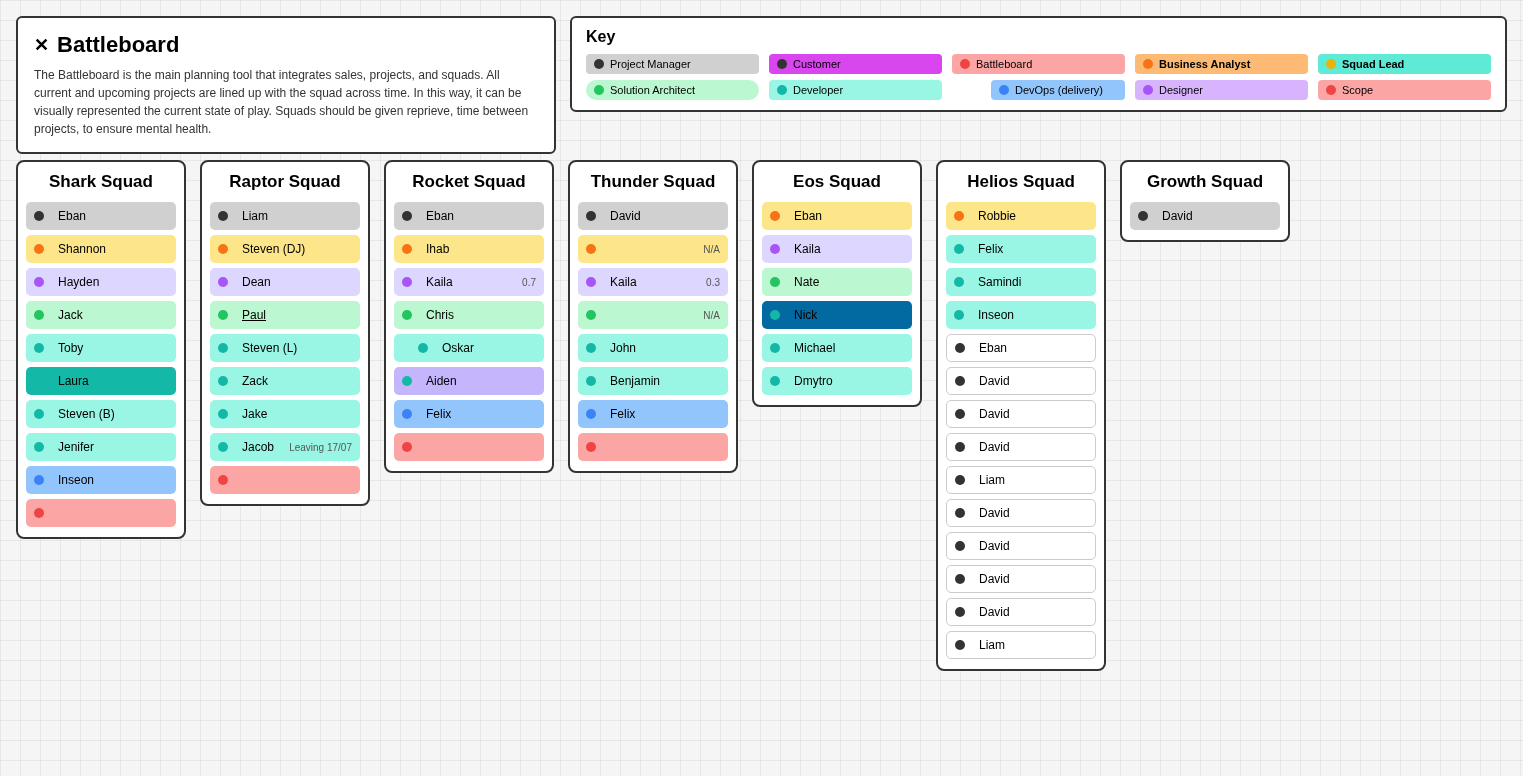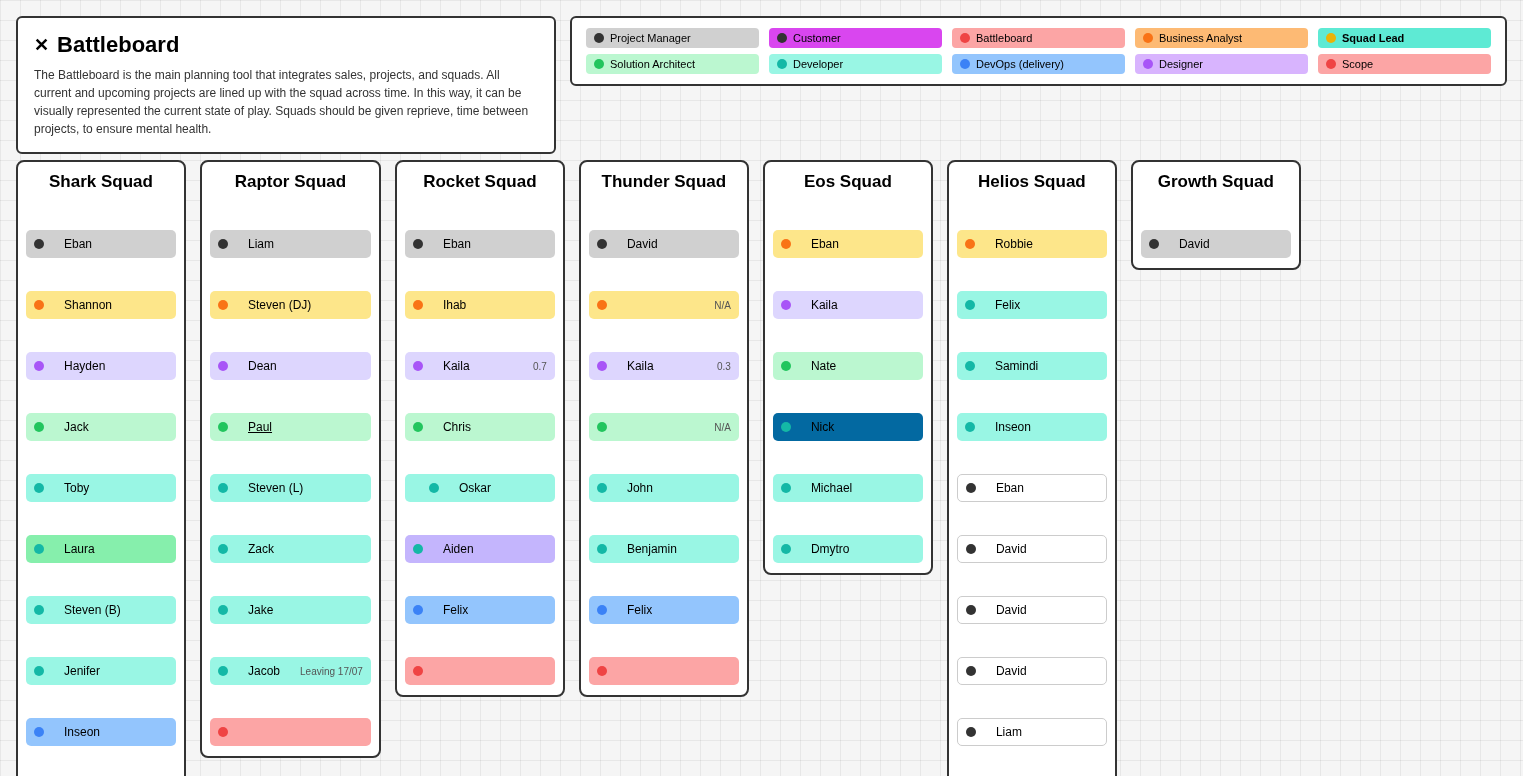--- a/index.html
+++ b/index.html
@@ -109,66 +109,66 @@
     .squad-members {
       display: flex;
       flex-direction: column;
       gap: 5px;
     }
 
     
     .member-row {
       display: flex;
       align-items: center;
-      gap: 20px;
+      gap: 14px;
       padding: 4px 8px;
       border-radius: 5px;
       font-size: 12px;
       min-height: 28px;
-      margin-top: 28px;
     }
     .member-dot {
       width: 10px;
       height: 10px;
       border-radius: 50%;
       flex-shrink: 0;
     }
     .member-name {
       flex: 1;
     }
     .member-note {
       font-size: 10px;
       color: #555;
       margin-left: auto;
     }
 
     
     .key-pm { background: #d0d0d0; }
     .key-customer { background: #d946ef; }
     .key-dev { background: #fca5a5; }
-    .key-ba { background: #fdba74; }
+    .key-ba { background: #fdba74; font-weight: bold; }
     .key-squad-lead { background: #5eead4; font-weight: bold; }
-    .key-sa { background: #bbf7d0; }
+    .key-sa { background: #bbf7d0; border-radius: 10px; }
     .key-developer { background: #99f6e4; }
-    .key-devops { background: #93c5fd; }
+    .key-devops { background: #93c5fd; margin-left: 39px; }
     .key-designer { background: #d8b4fe; }
     .key-scope { background: #fca5a5; }
   </style>
 </head>
 <body>
 
 <div class="battleboard-box">
   <div class="battleboard-title">
     <span class="x-icon">✕</span>
     <span>Battleboard</span>
   </div>
   <div class="battleboard-desc">The Battleboard is the main planning tool that integrates sales, projects, and squads. All current and upcoming projects are lined up with the squad across time. In this way, it can be visually represented the current state of play. Squads should be given reprieve, time between projects, to ensure mental health.</div>
 </div>
 
 <div class="key-box">
+  <div class="key-title">Key</div>
   <div class="key-grid">
     <div class="key-item key-pm">
       <div class="key-dot" style="background:#333"></div>
       <span>Project Manager</span>
     </div>
     <div class="key-item key-customer">
       <div class="key-dot" style="background:#333"></div>
       <span>Customer</span>
     </div>
     <div class="key-item key-dev">
@@ -223,21 +223,21 @@
           <span class="member-name">Hayden</span>
         </div>
         <div class="member-row" style="background: rgb(187, 247, 208);">
           <div class="member-dot" style="background: rgb(34, 197, 94);"></div>
           <span class="member-name">Jack</span>
         </div>
         <div class="member-row" style="background: rgb(153, 246, 228);">
           <div class="member-dot" style="background: rgb(20, 184, 166);"></div>
           <span class="member-name">Toby</span>
         </div>
-        <div class="member-row" style="background: #86efac;">
+        <div class="member-row" style="background: #14b8a6;">
           <div class="member-dot" style="background: rgb(20, 184, 166);"></div>
           <span class="member-name">Laura</span>
         </div>
         <div class="member-row" style="background: rgb(153, 246, 228);">
           <div class="member-dot" style="background: rgb(20, 184, 166);"></div>
           <span class="member-name">Steven (B)</span>
         </div>
         <div class="member-row" style="background: rgb(153, 246, 228);">
           <div class="member-dot" style="background: rgb(20, 184, 166);"></div>
           <span class="member-name">Jenifer</span>

